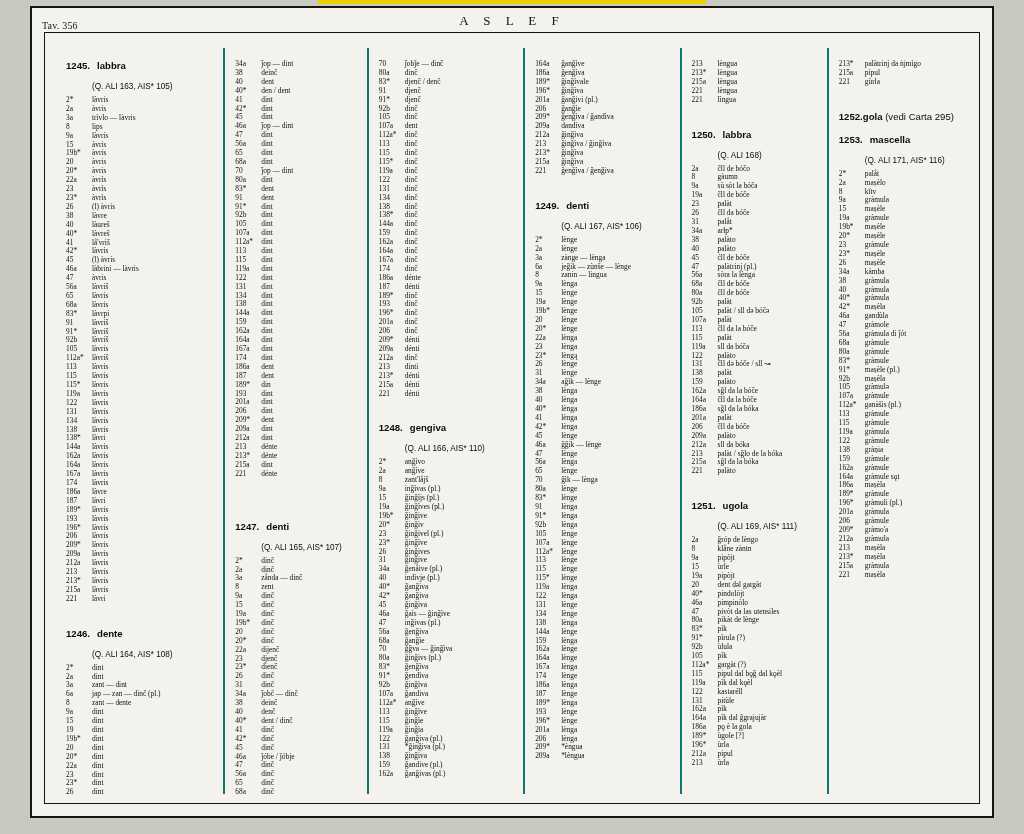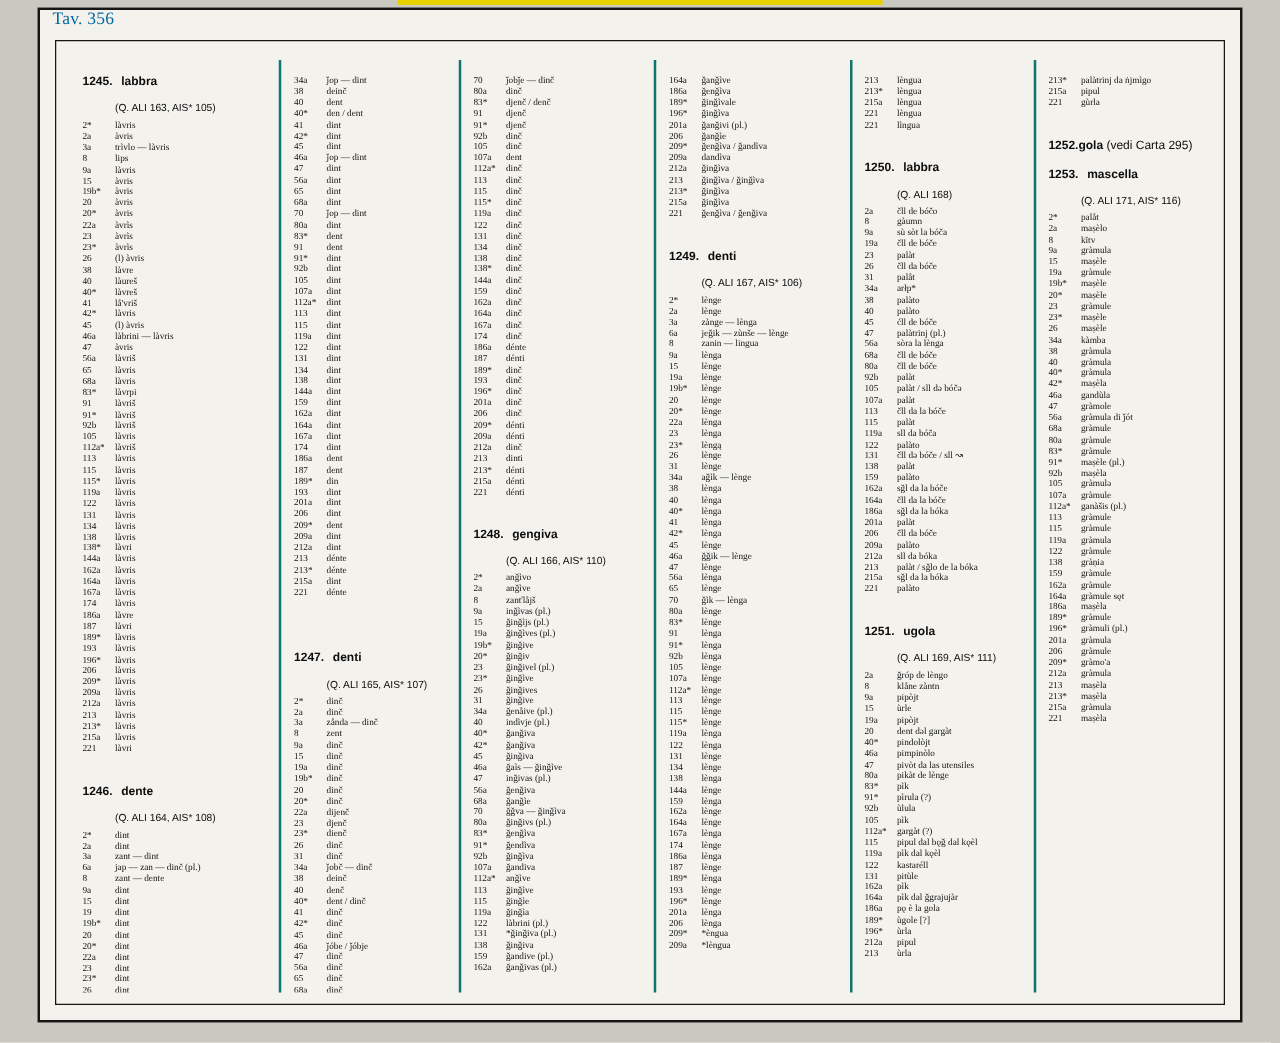--- a/index.html
+++ b/index.html
@@ -21,22 +21,22 @@
     position:absolute;left:30px;top:6px;width:964px;height:812px;
     background:#f3f2ed;
     border:2px solid #151515;
     box-sizing:border-box;
   }
   .inner-frame{
     position:absolute;left:12px;top:24px;right:12px;bottom:12px;
     border:1px solid #151515;
   }
   .tav{
-    position:absolute;left:10px;top:0;
-    font-size:14px;color:#0369a1;
+    position:absolute;left:10px;top:12px;
+    font-size:10px;color:#0f172a;
     letter-spacing:.2px;
   }
   .atlas-title{
     position:absolute;left:0;right:0;top:5px;
     text-align:center;
     font-size:13px;color:#111;
     letter-spacing:6px;
   }
   .columns{
     position:absolute;left:24px;top:40px;right:16px;bottom:22px;
@@ -99,20 +99,21 @@
 </head>
 <body>
 
 <div class="top-strip">
   <div class="yellow"></div>
 </div>
 
 <div class="page">
   <div class="inner-frame"></div>
   <div class="tav">Tav. 356</div>
+  <div class="atlas-title">A S L E F</div>
 
   <div class="columns">
     <div class="col col-1">
         <div class="entry">
           <div class="entry-head"><span class="num">1245.</span><span>labbra</span></div>
           <div class="entry-sub">(Q. ALI 163, AIS* 105)</div>
           <div class="rows">
             <div class="row">
               <span class="k">2*</span>
               <span class="v">làvris</span>
@@ -1001,21 +1002,21 @@
             <div class="row">
               <span class="k">115</span>
               <span class="v">ǧinǧìe</span>
             </div>
             <div class="row">
               <span class="k">119a</span>
               <span class="v">ǧinǧìa</span>
             </div>
             <div class="row">
               <span class="k">122</span>
-              <span class="v">làbrini (pl.)</span>
+              <span class="v">ǧanǧiva (pl.)</span>
             </div>
             <div class="row">
               <span class="k">131</span>
               <span class="v">*ǧinǧiva (pl.)</span>
             </div>
             <div class="row">
               <span class="k">138</span>
               <span class="v">ǧinǧiva</span>
             </div>
             <div class="row">

